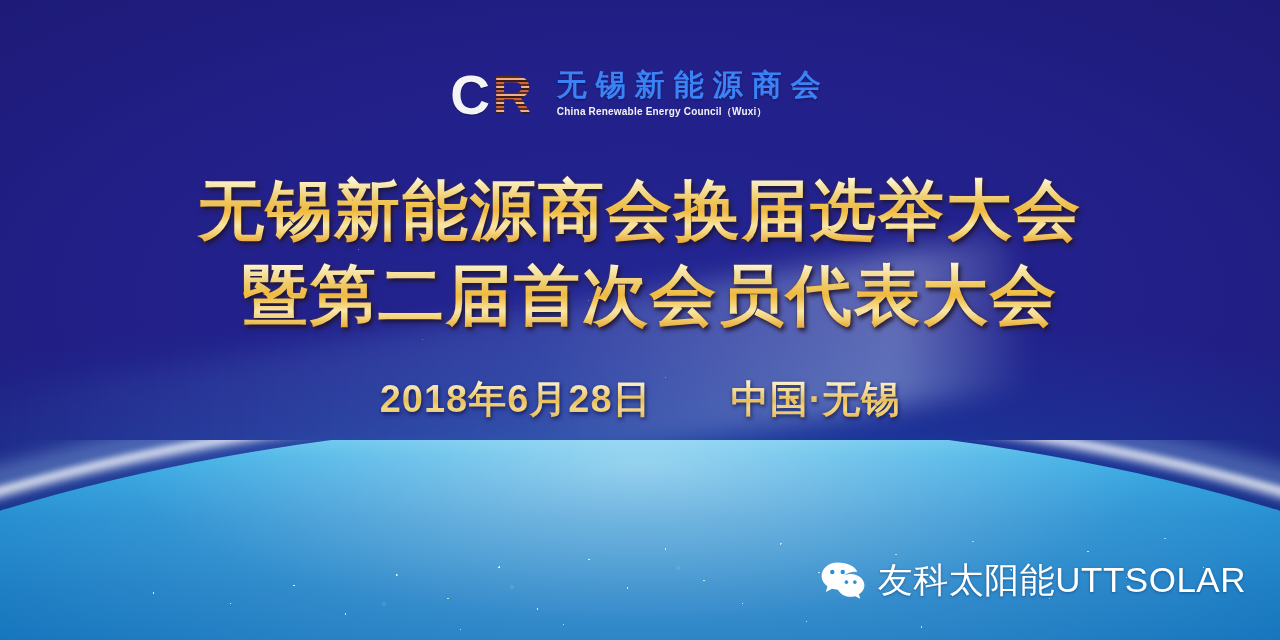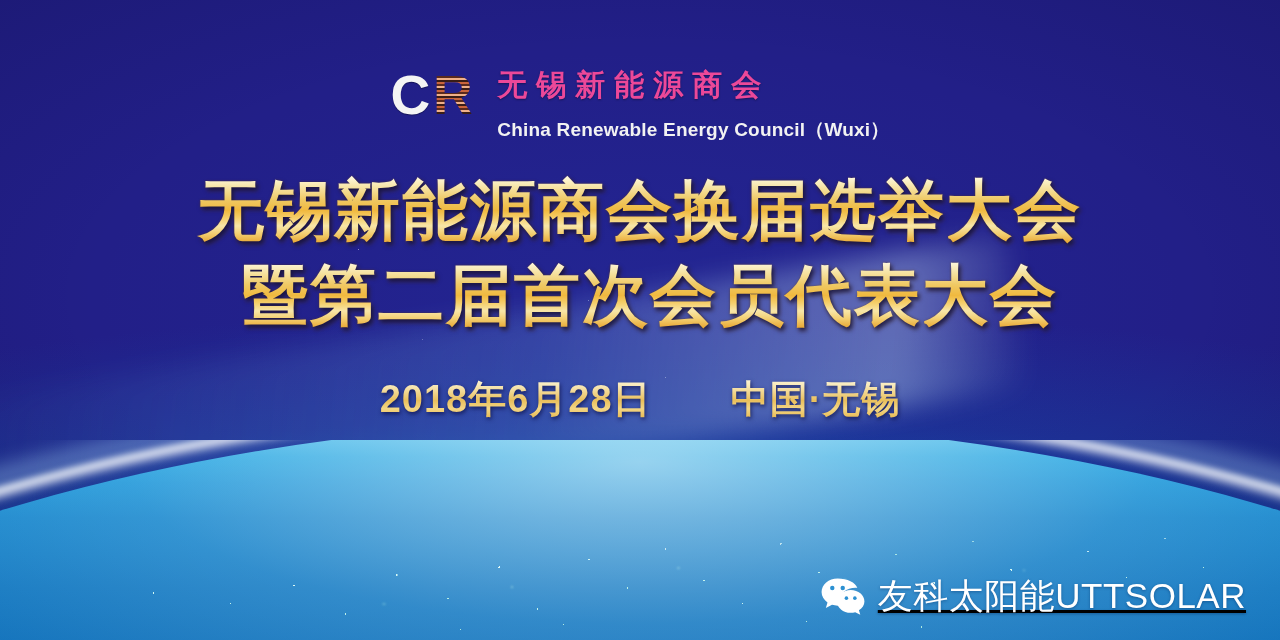--- a/index.html
+++ b/index.html
@@ -137,26 +137,26 @@
     background:repeating-linear-gradient(180deg,
         #f0b089 0px, #f0b089 2px,
         #3a1d16 2px, #3a1d16 4px,
         #c9643c 4px, #c9643c 6px,
         #5a2a1d 6px, #5a2a1d 8px);
     -webkit-background-clip:text;background-clip:text;
     -webkit-text-fill-color:transparent;color:transparent;
   }
   .logo-cn{display:flex;flex-direction:column;justify-content:flex-start;padding-top:3px;}
   .logo-cn-main{
-    font-size:30px;font-weight:bold;color:#ec4899;letter-spacing:9px;
+    font-size:30px;font-weight:bold;color:#3b82f6;letter-spacing:9px;
     line-height:1.08;text-shadow:0 1px 2px rgba(0,0,0,.35);
   }
   .logo-cn-en{
-    font-size:19px;font-weight:bold;color:#f2f2f2;letter-spacing:.2px;
-    margin-top:16px;white-space:nowrap;
+    font-size:10px;font-weight:bold;color:#f2f2f2;letter-spacing:.2px;
+    margin-top:4px;white-space:nowrap;
   }
 
   
   .headline{
     position:absolute;left:0;right:0;top:172px;
     text-align:center;
   }
   .hl{
     font-size:66px;font-weight:bold;line-height:1.17;letter-spacing:2px;
     background:linear-gradient(180deg,
@@ -178,22 +178,22 @@
     background:linear-gradient(180deg,#fffdf0 0%, #f8e9ba 22%, #eec濃 24%, #e9bf5c 52%, #f3d685 68%, #e0a52c 100%);
     background:linear-gradient(180deg,#fffdf0 0%,#f8e9ba 22%,#e9bf5c 52%,#f3d685 68%,#e0a52c 100%);
     -webkit-background-clip:text;background-clip:text;
     -webkit-text-fill-color:transparent;color:transparent;
     filter:drop-shadow(1px 2px 2px rgba(8,10,60,.7));
   }
   .meta .gap{display:inline-block;width:56px;}
 
   
   .wm{
-    position:absolute;right:34px;bottom:20px;
-    display:flex;align-items:center;gap:12px;text-decoration:underline;
+    position:absolute;right:34px;bottom:36px;
+    display:flex;align-items:center;gap:12px;
   }
   .wm-icon{width:46px;height:40px;display:block;}
   .wm-text{
     font-size:35px;color:#ffffff;letter-spacing:.5px;white-space:nowrap;
     text-shadow:0 1px 3px rgba(0,40,90,.45);
   }
 </style>
 </head>
 <body>
 

